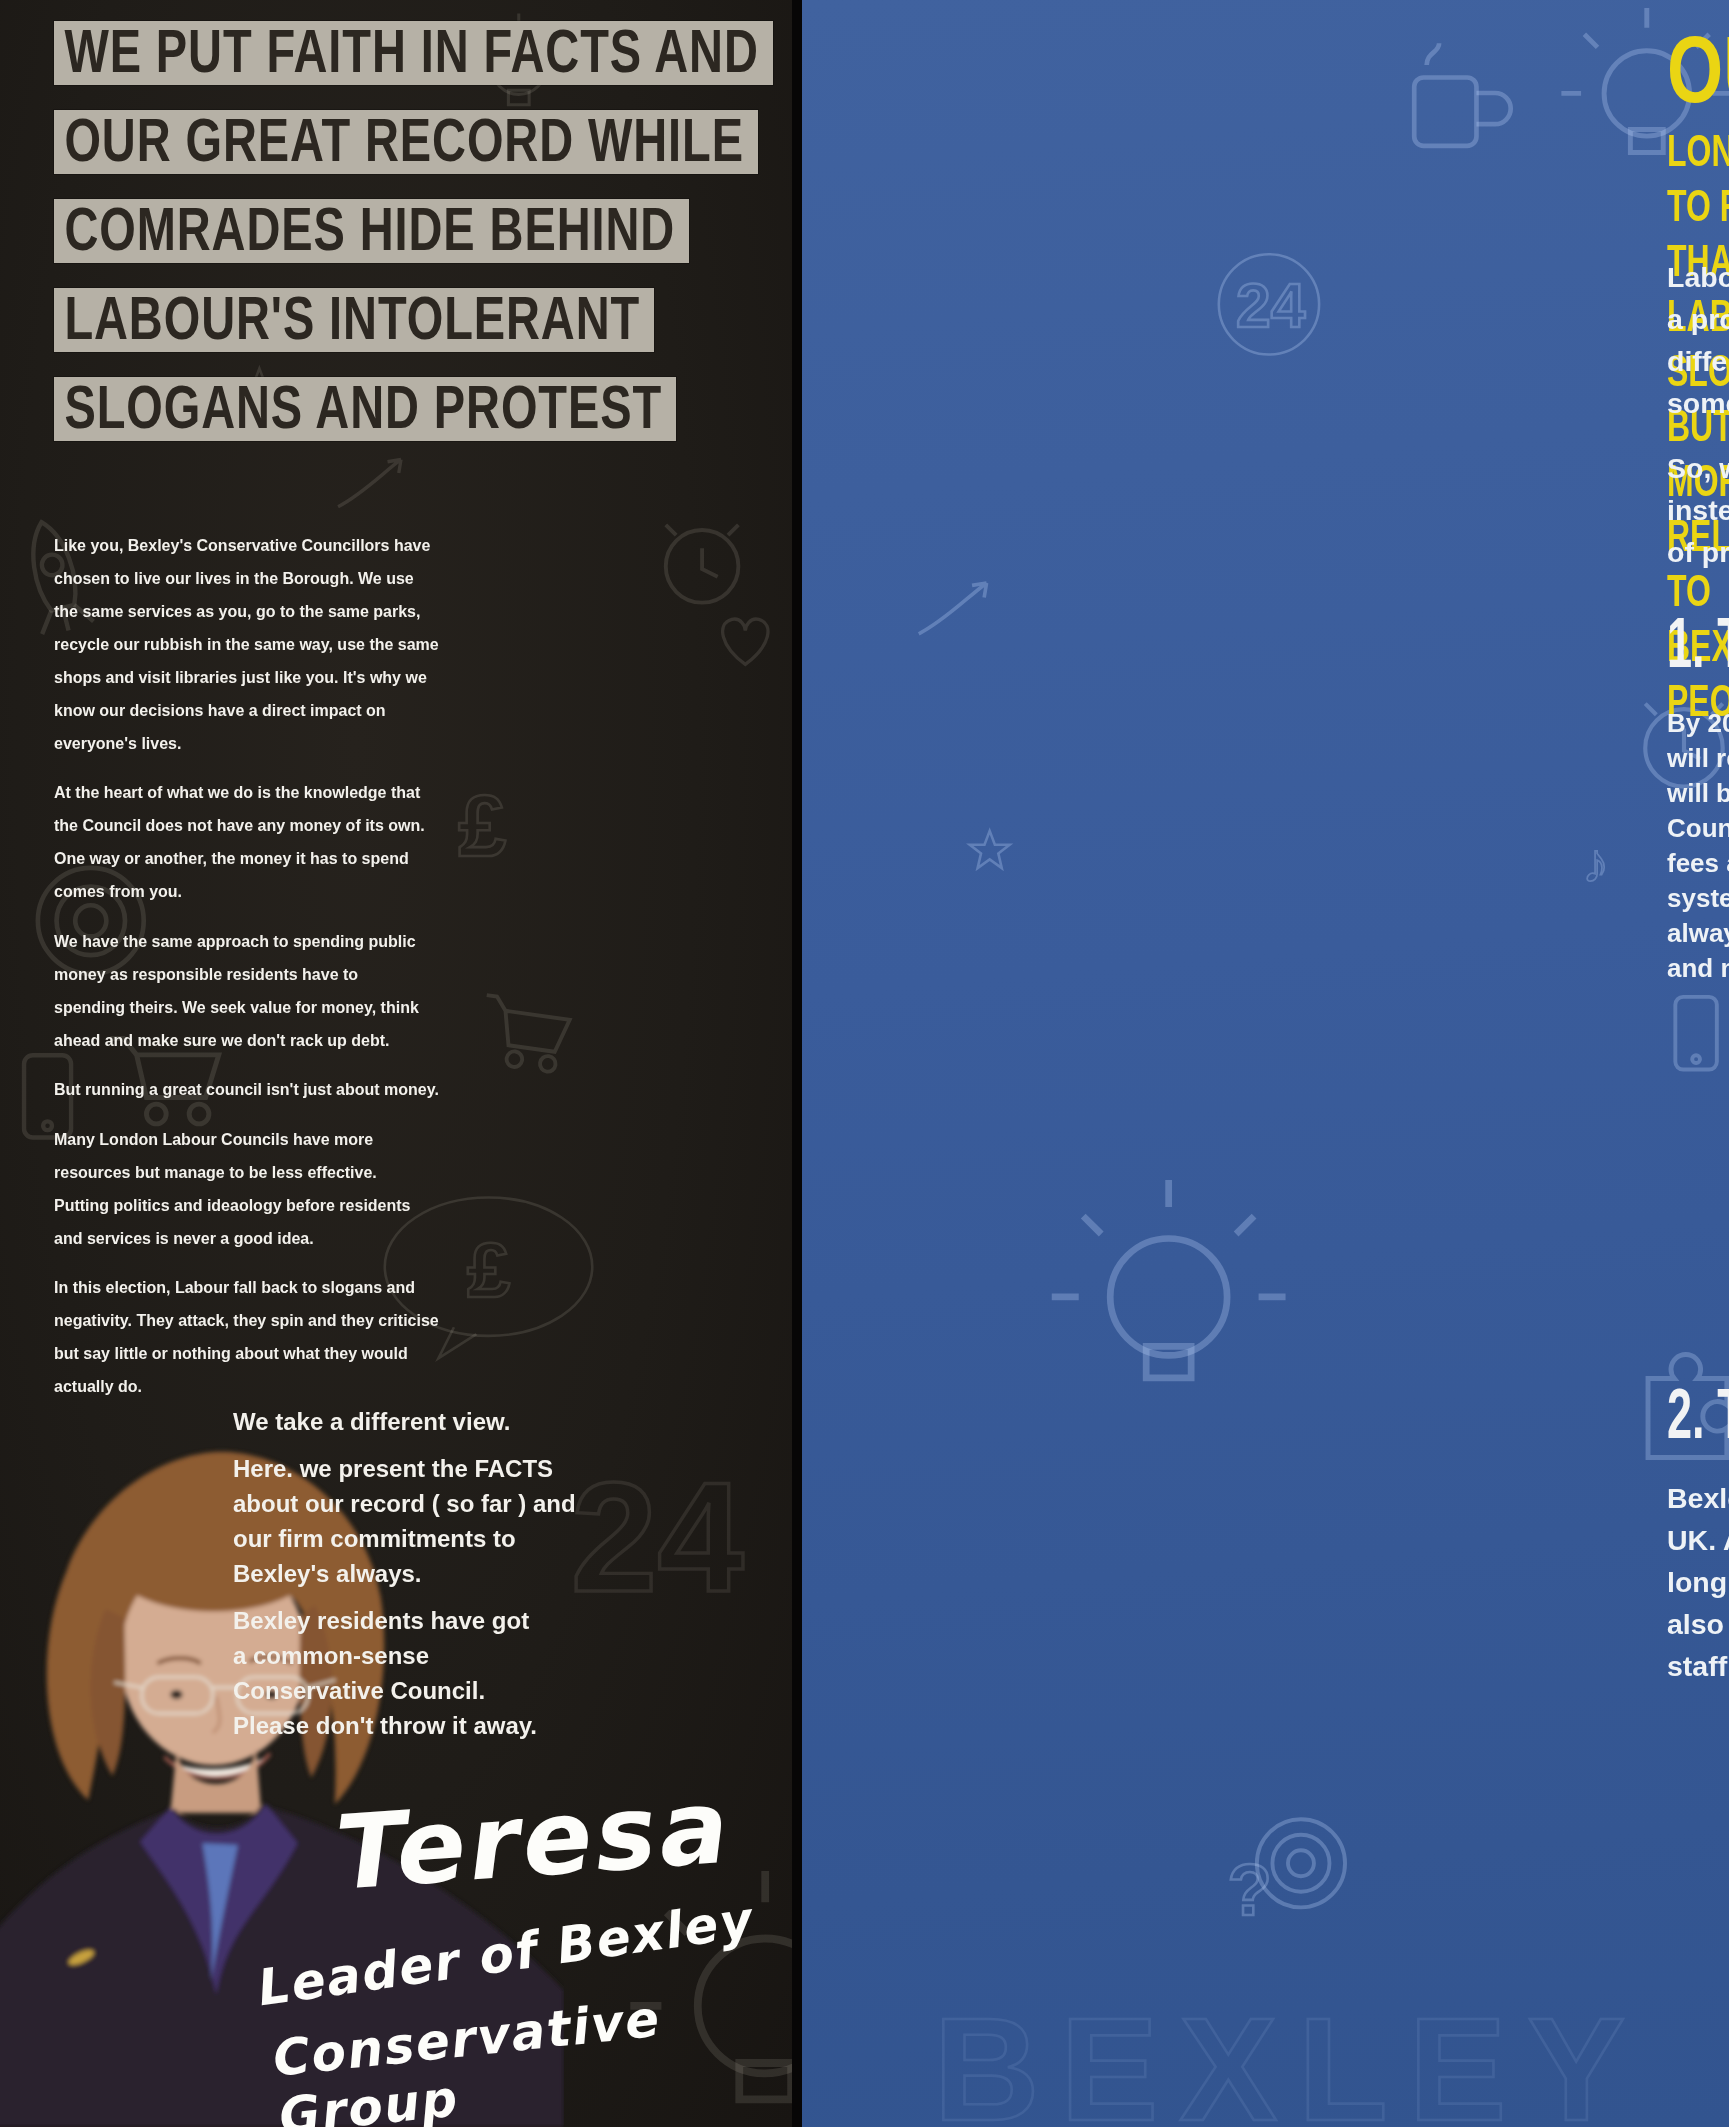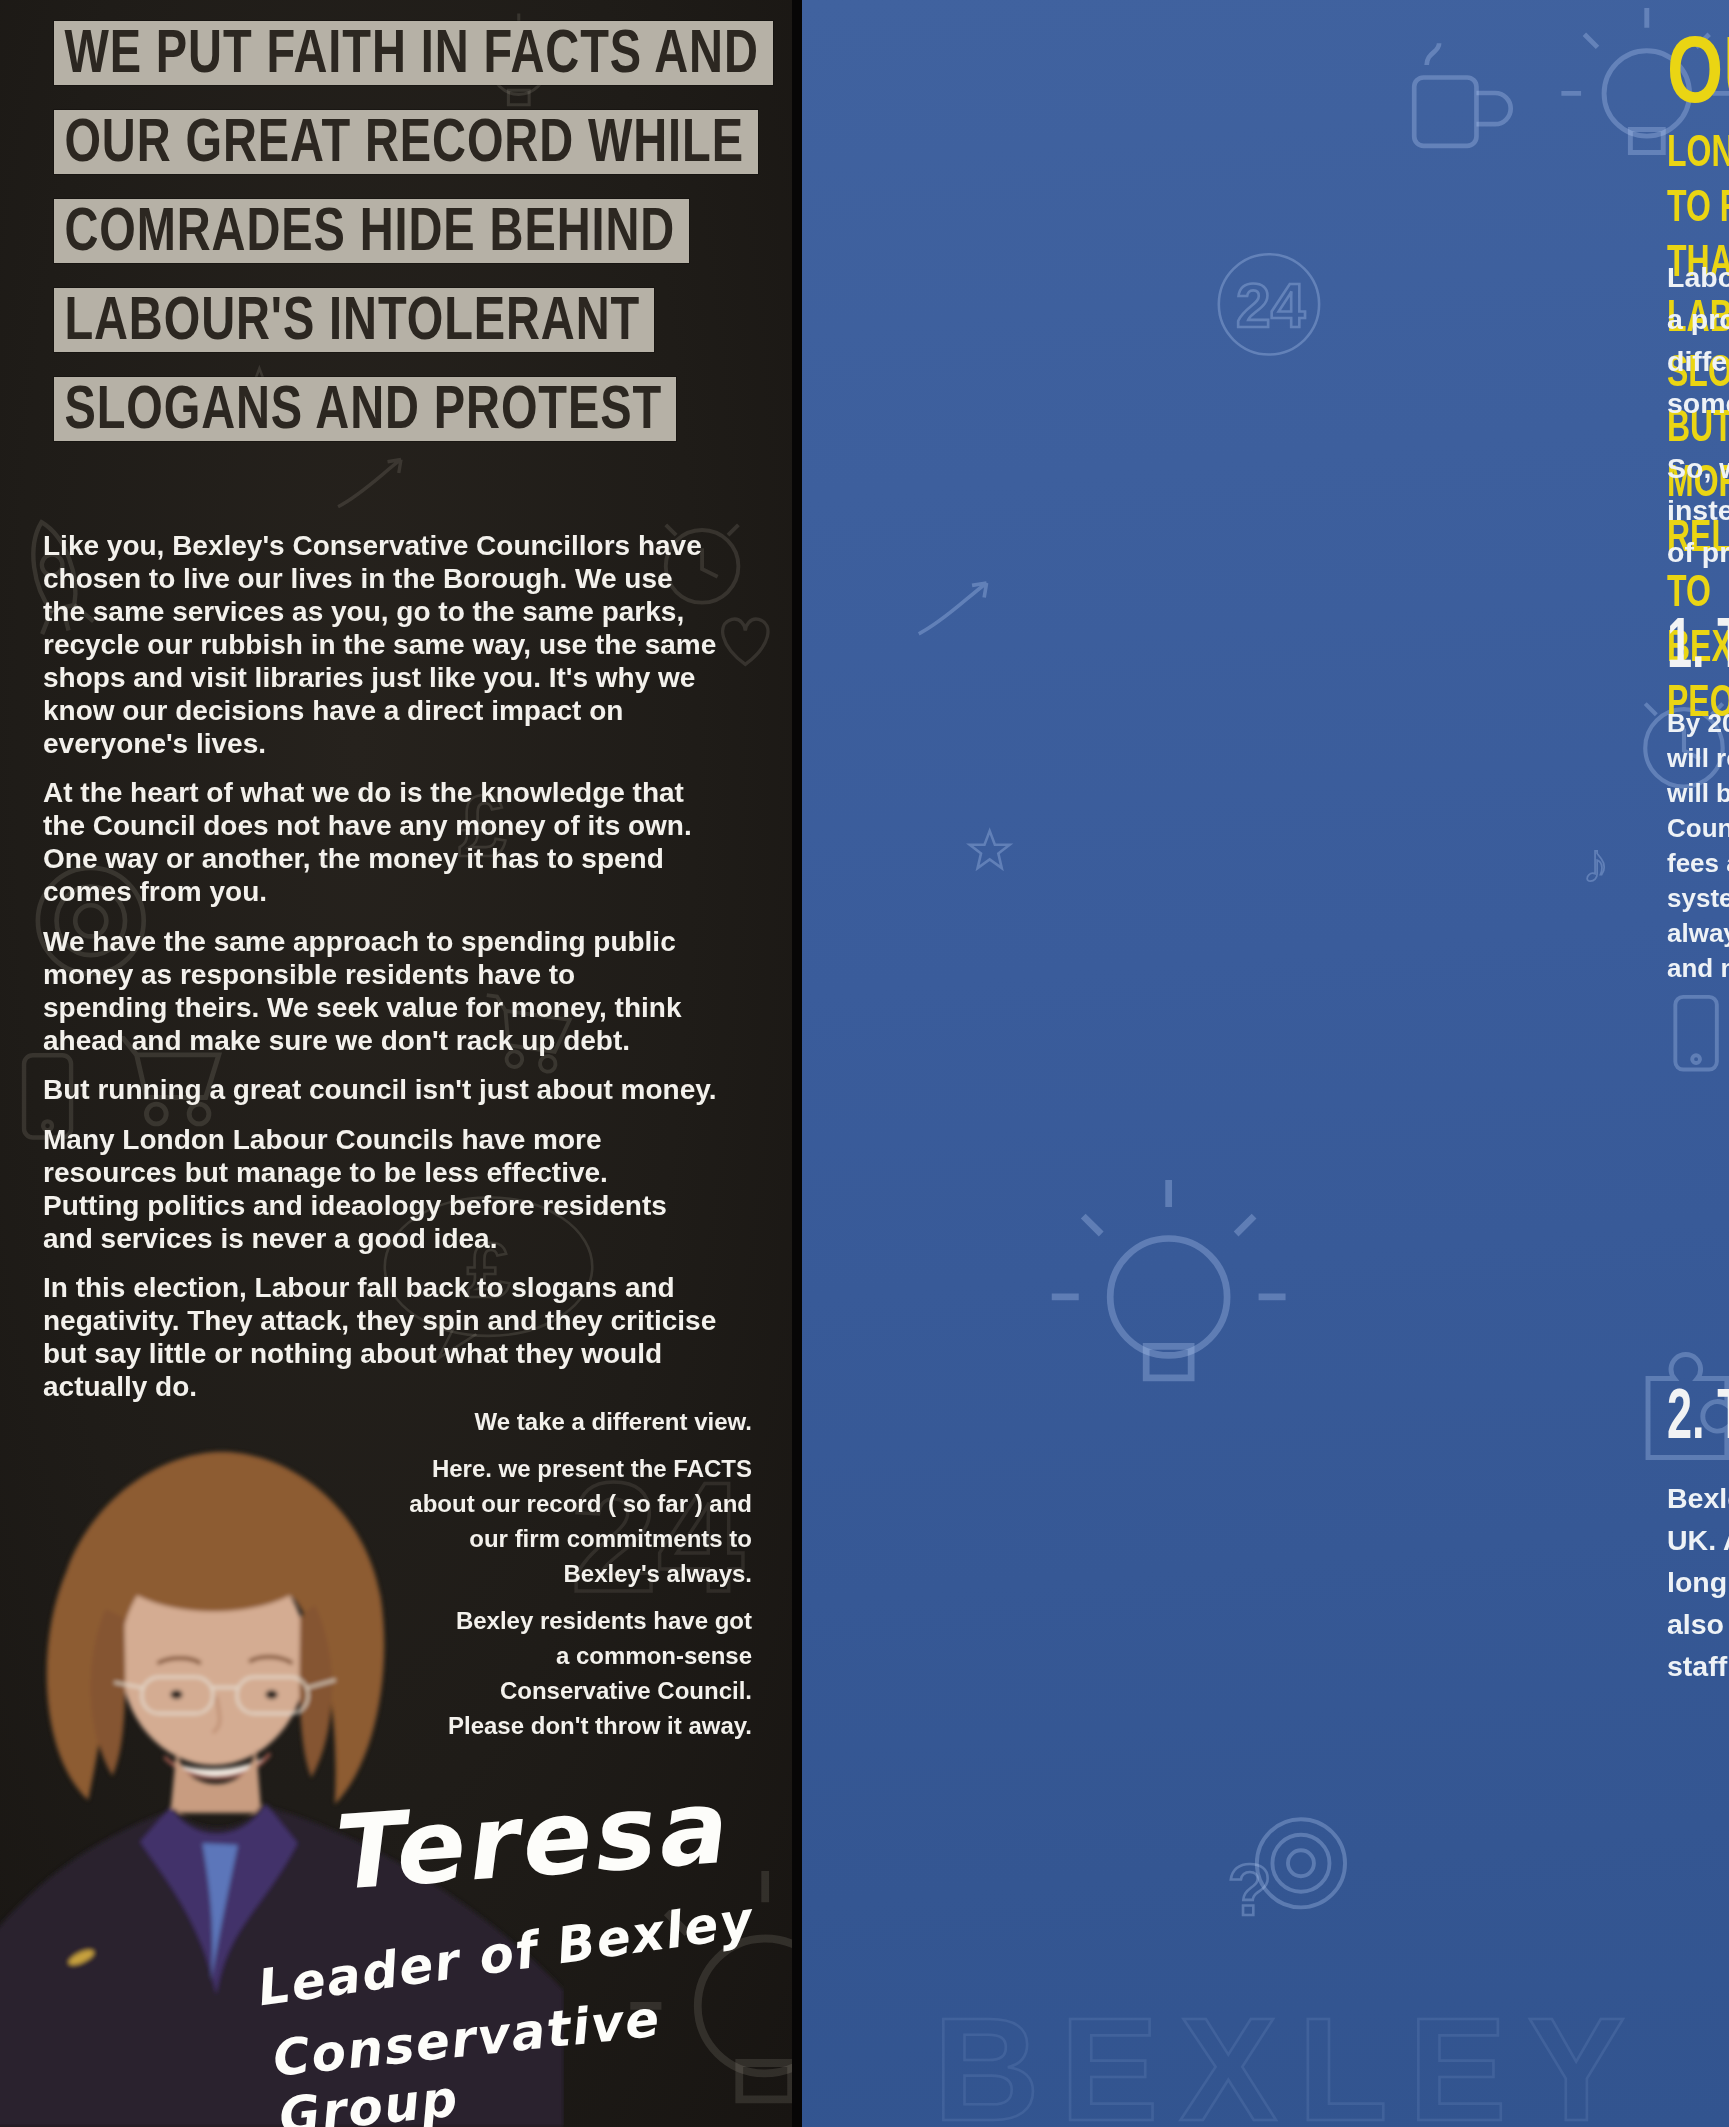--- a/index.html
+++ b/index.html
@@ -17,26 +17,26 @@
   .doodles{position:absolute;left:0;top:0;z-index:0;}
 
   
   .headline{position:absolute;left:54px;top:21px;z-index:2;}
   .hl-bar{display:table;background:#b6b1a6;padding:3.5px 14px 8.6px 10.4px;margin-bottom:25px;
           box-shadow:0 0 0 0.9px rgba(0,0,0,.25);}
   .hl-text{display:inline-block;font-size:47px;line-height:52px;font-weight:700;
            letter-spacing:0.9px;color:#2c2721;white-space:pre;
            transform:scaleY(1.3);transform-origin:center;}
 
-  .left-copy{position:absolute;left:43px;top:529px;width:709px;z-index:2;
-             color:#f3f1ec;font-weight:700;font-size:28px;line-height:33px;}
+  .left-copy{position:absolute;left:54px;top:529px;width:709px;z-index:2;
+             color:#f3f1ec;font-weight:700;font-size:16px;line-height:33px;}
   .left-copy p{margin:0 0 16.4px;white-space:pre-line;}
 
   .view-block{position:absolute;left:233px;top:1404px;width:519px;z-index:3;
-              text-align:right;color:#f3f1ec;font-weight:700;font-size:24px;line-height:35px;}
+              text-align:left;color:#f3f1ec;font-weight:700;font-size:24px;line-height:35px;}
   .view-block .vb{white-space:pre-line;}
   .vb-gap{height:12px;}
 
   .sig{color:#fdfdfa;font-family:"DejaVu Sans", sans-serif;font-style:italic;font-weight:700;z-index:4;}
   .sig-name{left:336px;top:1780px;font-size:102px;transform:rotate(-4deg);letter-spacing:3.5px;}
   .sig-role1{left:256px;top:1925px;font-size:50px;transform:rotate(-8deg);letter-spacing:1.7px;}
   .sig-role2{left:275px;top:2003px;font-size:50px;transform:rotate(-6deg);letter-spacing:1.7px;}
 
   .portrait{position:absolute;left:-7px;top:1428px;z-index:1;}
 

